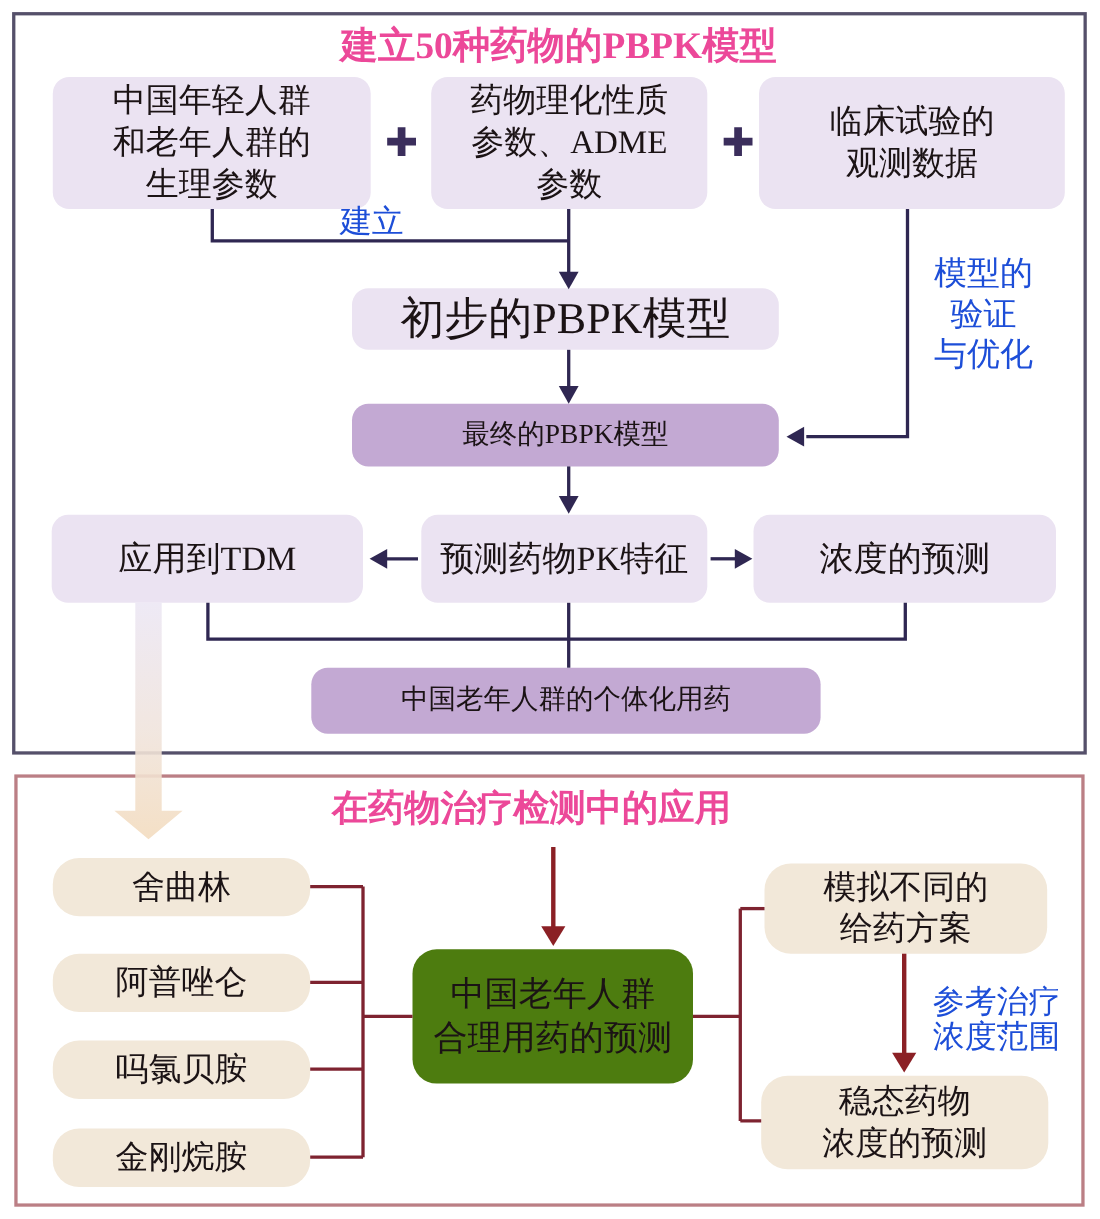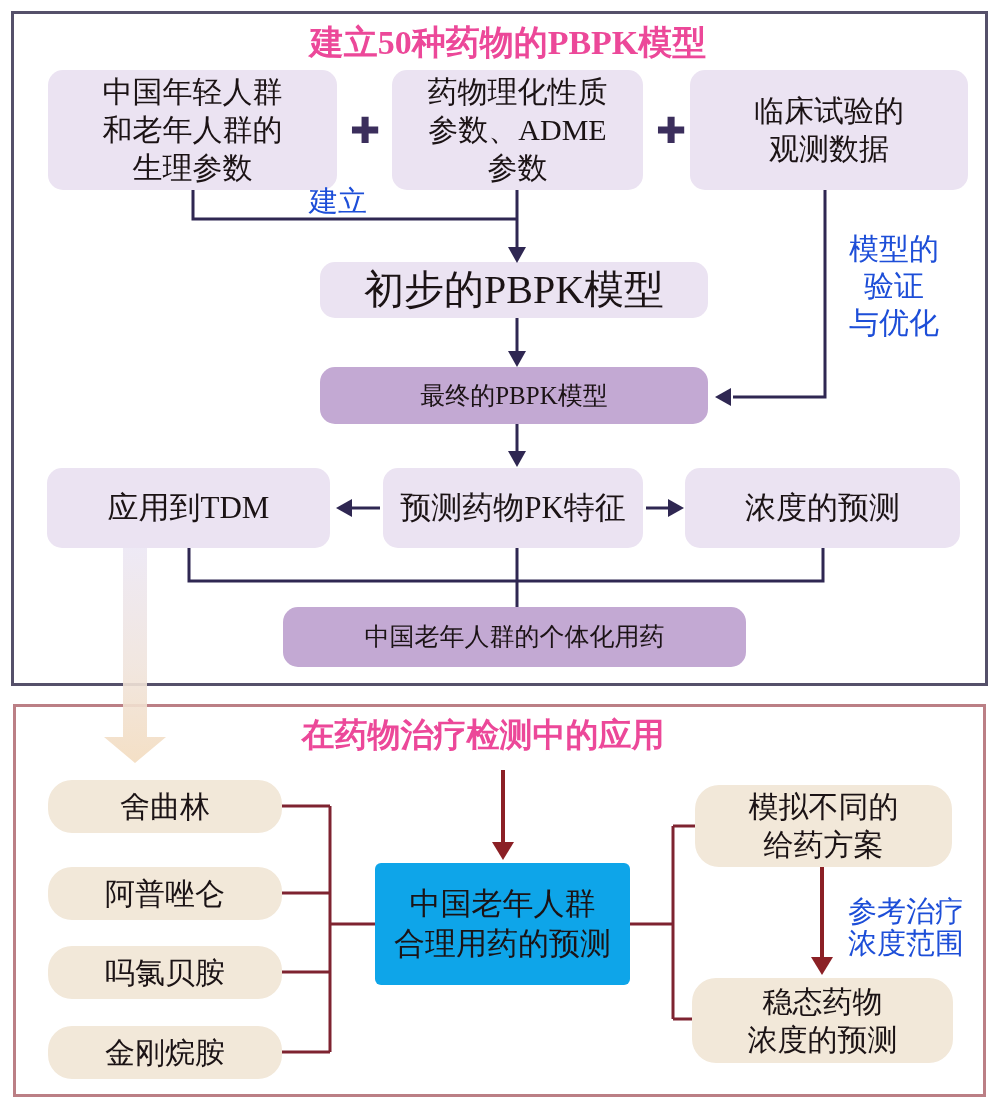--- a/index.html
+++ b/index.html
@@ -9,21 +9,21 @@
   .panel-top{left:11px;top:11px;width:977px;height:675px;border:3px solid #55506a;}
   .panel-bottom{left:13px;top:704px;width:973px;height:393px;border:3px solid #bb7f85;}
   .title{position:absolute;text-align:center;font-weight:bold;color:#ec4899;white-space:pre-line;}
   .t-top{left:108px;top:22px;width:800px;font-size:34px;line-height:42px;}
   .t-bottom{left:83px;top:714px;width:800px;font-size:33px;line-height:42px;}
   .box{position:absolute;box-sizing:border-box;display:flex;align-items:center;justify-content:center;
        text-align:center;white-space:pre-line;}
   .lav{background:#ebe3f2;border-radius:15px;font-size:30px;line-height:38px;}
   .pur{background:#c3a9d3;border-radius:15px;font-size:25px;line-height:38px;}
   .beige{background:#f2e8d9;border-radius:24px;font-size:30px;line-height:36px;}
-  .rose{background:#0ea5e9;border-radius:6px;font-size:31px;line-height:40px;}
+  .rose{background:#4d7c0f;border-radius:22px;font-size:31px;line-height:40px;}
   .lbl{position:absolute;display:flex;align-items:center;justify-content:center;text-align:center;
        white-space:pre-line;color:#1d4ed8;}
   .plus{position:absolute;display:flex;align-items:center;justify-content:center;
         font-family:"DejaVu Sans",sans-serif;font-weight:bold;color:#3b2e5c;font-size:36px;}
   .overlay{position:absolute;left:0;top:0;pointer-events:none;}
 </style>
 </head>
 <body>
 
 <div class="canvas">

